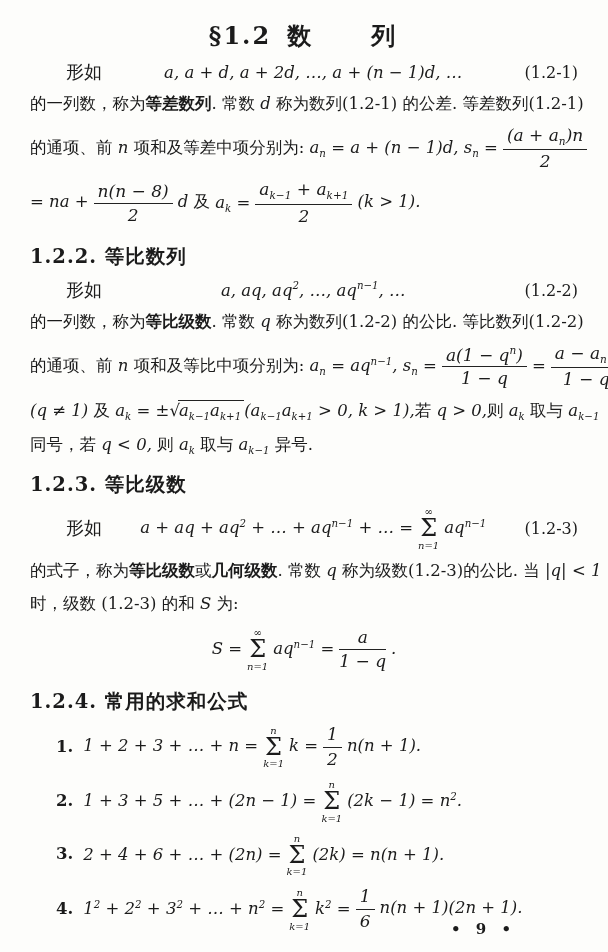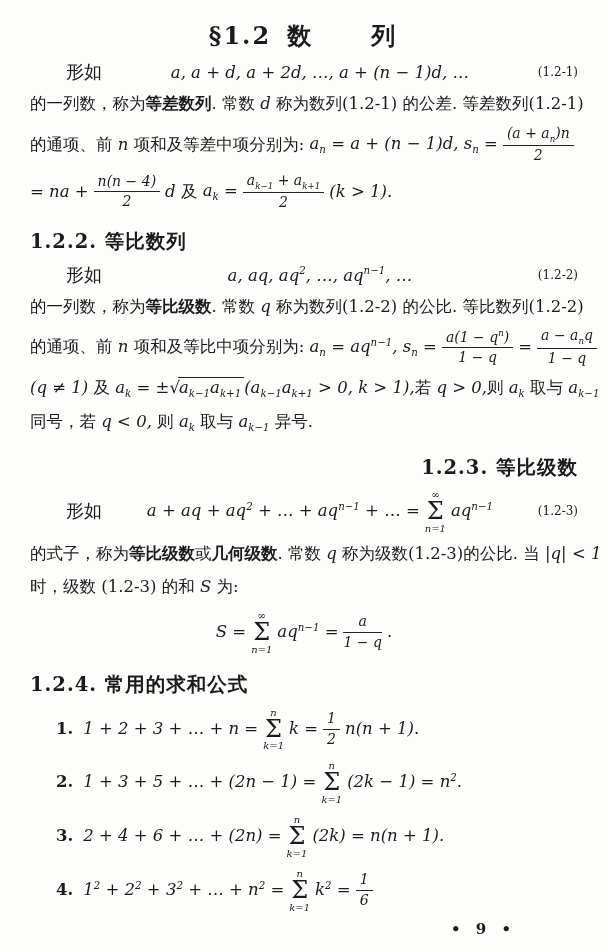--- a/index.html
+++ b/index.html
@@ -13,36 +13,36 @@
   }
   .page { padding:14px 30px 0 30px; }
 
   .doc-title { text-align:center; font-weight:bold; font-size:24px; margin-top:6px; }
   .doc-title .tno { margin-right:16px; letter-spacing:2px; }
   .doc-title .ttext { letter-spacing:4px; }
 
   .sec-heading { font-weight:bold; font-size:19.5px; letter-spacing:1px; white-space:nowrap; }
   .h121 { margin-top:20px; }
   .h122 { margin-top:16px; }
-  .h123 { margin-top:18px;text-align:right; }
+  .h123 { margin-top:12px; }
   .h124 { margin-top:16px; }
 
   .para { font-size:16.5px; }
   .line { margin-top:7px; white-space:nowrap; line-height:1.55; }
   .t { font-style:normal; }
   .m { font-style:italic; }
   .bold-term { font-weight:bold;font-family:Liberation Mono, monospace; }
   sub, sup { font-size:0.62em; font-style:italic; }
 
   .eqline { display:flex; align-items:center; margin-top:8px; white-space:nowrap; }
   .eqline .lead { padding-left:2em; font-size:18px; }
   .eqline .formula { flex:1; text-align:center; font-size:16.5px; }
-  .eqline .eqno { font-style:normal; font-size:12px; }
+  .eqline .eqno { font-style:normal; font-size:16px; }
 
-  .frac { display:inline-block; text-align:center; vertical-align:middle; margin:0 5px; font-style:italic; font-size:14px; line-height:1.25; }
+  .frac { display:inline-block; text-align:center; vertical-align:middle; margin:0 5px; font-style:italic; font-size:17px; line-height:1.25; }
   .frac .num { display:block; border-bottom:1.5px solid #222; padding:0 4px 1px; }
   .frac .den { display:block; padding-top:1px; }
 
   .sum { display:inline-flex; flex-direction:column; align-items:center; vertical-align:middle; margin:0 5px; }
   .sum .lim { font-size:10px; line-height:1.1; font-style:italic; }
   .sum .sig { font-size:24px; line-height:0.95; font-style:normal; }
 
   .rad { font-style:italic; border-top:1.5px solid #222; padding:0 3px 0 1px; margin-left:-2px; }
 
   .center-formula { text-align:center; margin-top:10px; white-space:nowrap; font-size:16.5px; }
@@ -62,21 +62,21 @@
   </div>
 
   <div class="eqline">
     <span class="lead t">形如</span>
     <span class="formula m">a,  a + d,  a + 2d,  …,  a + (n − 1)d,  …</span>
     <span class="eqno">(1.2-1)</span>
   </div>
   <div class="para">
     <div class="line"><span class="t">的一列数，称为</span><span class="bold-term">等差数列</span><span class="t">. 常数 </span><span class="m">d</span><span class="t"> 称为数列(1.2-1) 的公差. 等差数列(1.2-1)</span></div>
     <div class="line"><span class="t">的通项、前 </span><span class="m">n</span><span class="t"> 项和及等差中项分别为: </span><span class="m">a<sub>n</sub> = a + (n − 1)d,  s<sub>n</sub> =</span><span class="frac"><span class="num">(a + a<sub>n</sub>)n</span><span class="den">2</span></span></div>
-    <div class="line"><span class="m">= na +</span><span class="frac"><span class="num">n(n − 4)</span><span class="den">2</span></span><span class="m">d </span><span class="t">及</span><span class="m"> a<sub>k</sub> =</span><span class="frac"><span class="num">a<sub>k−1</sub> + a<sub>k+1</sub></span><span class="den">2</span></span><span class="m">(k &gt; 1).</span></div>
+    <div class="line"><span class="m">= na +</span><span class="frac"><span class="num">n(n − 8)</span><span class="den">2</span></span><span class="m">d </span><span class="t">及</span><span class="m"> a<sub>k</sub> =</span><span class="frac"><span class="num">a<sub>k−1</sub> + a<sub>k+1</sub></span><span class="den">2</span></span><span class="m">(k &gt; 1).</span></div>
   </div>
 
   <div class="sec-heading h122">1.2.2. 等比数列</div>
   <div class="eqline">
     <span class="lead t">形如</span>
     <span class="formula m">a,  aq,  aq<sup>2</sup>,  …,  aq<sup>n−1</sup>,  …</span>
     <span class="eqno">(1.2-2)</span>
   </div>
   <div class="para">
     <div class="line"><span class="t">的一列数，称为</span><span class="bold-term">等比级数</span><span class="t">. 常数 </span><span class="m">q</span><span class="t"> 称为数列(1.2-2) 的公比. 等比数列(1.2-2)</span></div>
@@ -119,18 +119,18 @@
         </span><span class="m">(2k − 1) = n<sup>2</sup>.</span></div>
     <div class="item"><span class="ino">3.</span><span class="m">2 + 4 + 6 + … + (2n) =</span><span class="sum">
           <span class="lim">n</span>
           <span class="sig">Σ</span>
           <span class="lim">k=1</span>
         </span><span class="m">(2k) = n(n + 1).</span></div>
     <div class="item"><span class="ino">4.</span><span class="m">1<sup>2</sup> + 2<sup>2</sup> + 3<sup>2</sup> + … + n<sup>2</sup> =</span><span class="sum">
           <span class="lim">n</span>
           <span class="sig">Σ</span>
           <span class="lim">k=1</span>
-        </span><span class="m">k<sup>2</sup> =</span><span class="frac"><span class="num">1</span><span class="den">6</span></span></div>
+        </span><span class="m">k<sup>2</sup> =</span><span class="frac"><span class="num">1</span><span class="den">6</span></span><span class="m">n(n + 1)(2n + 1).</span></div>
   </div>
 
 </div>
 
 <div class="page-number">• 9 •</div>
 
 </body></html>

